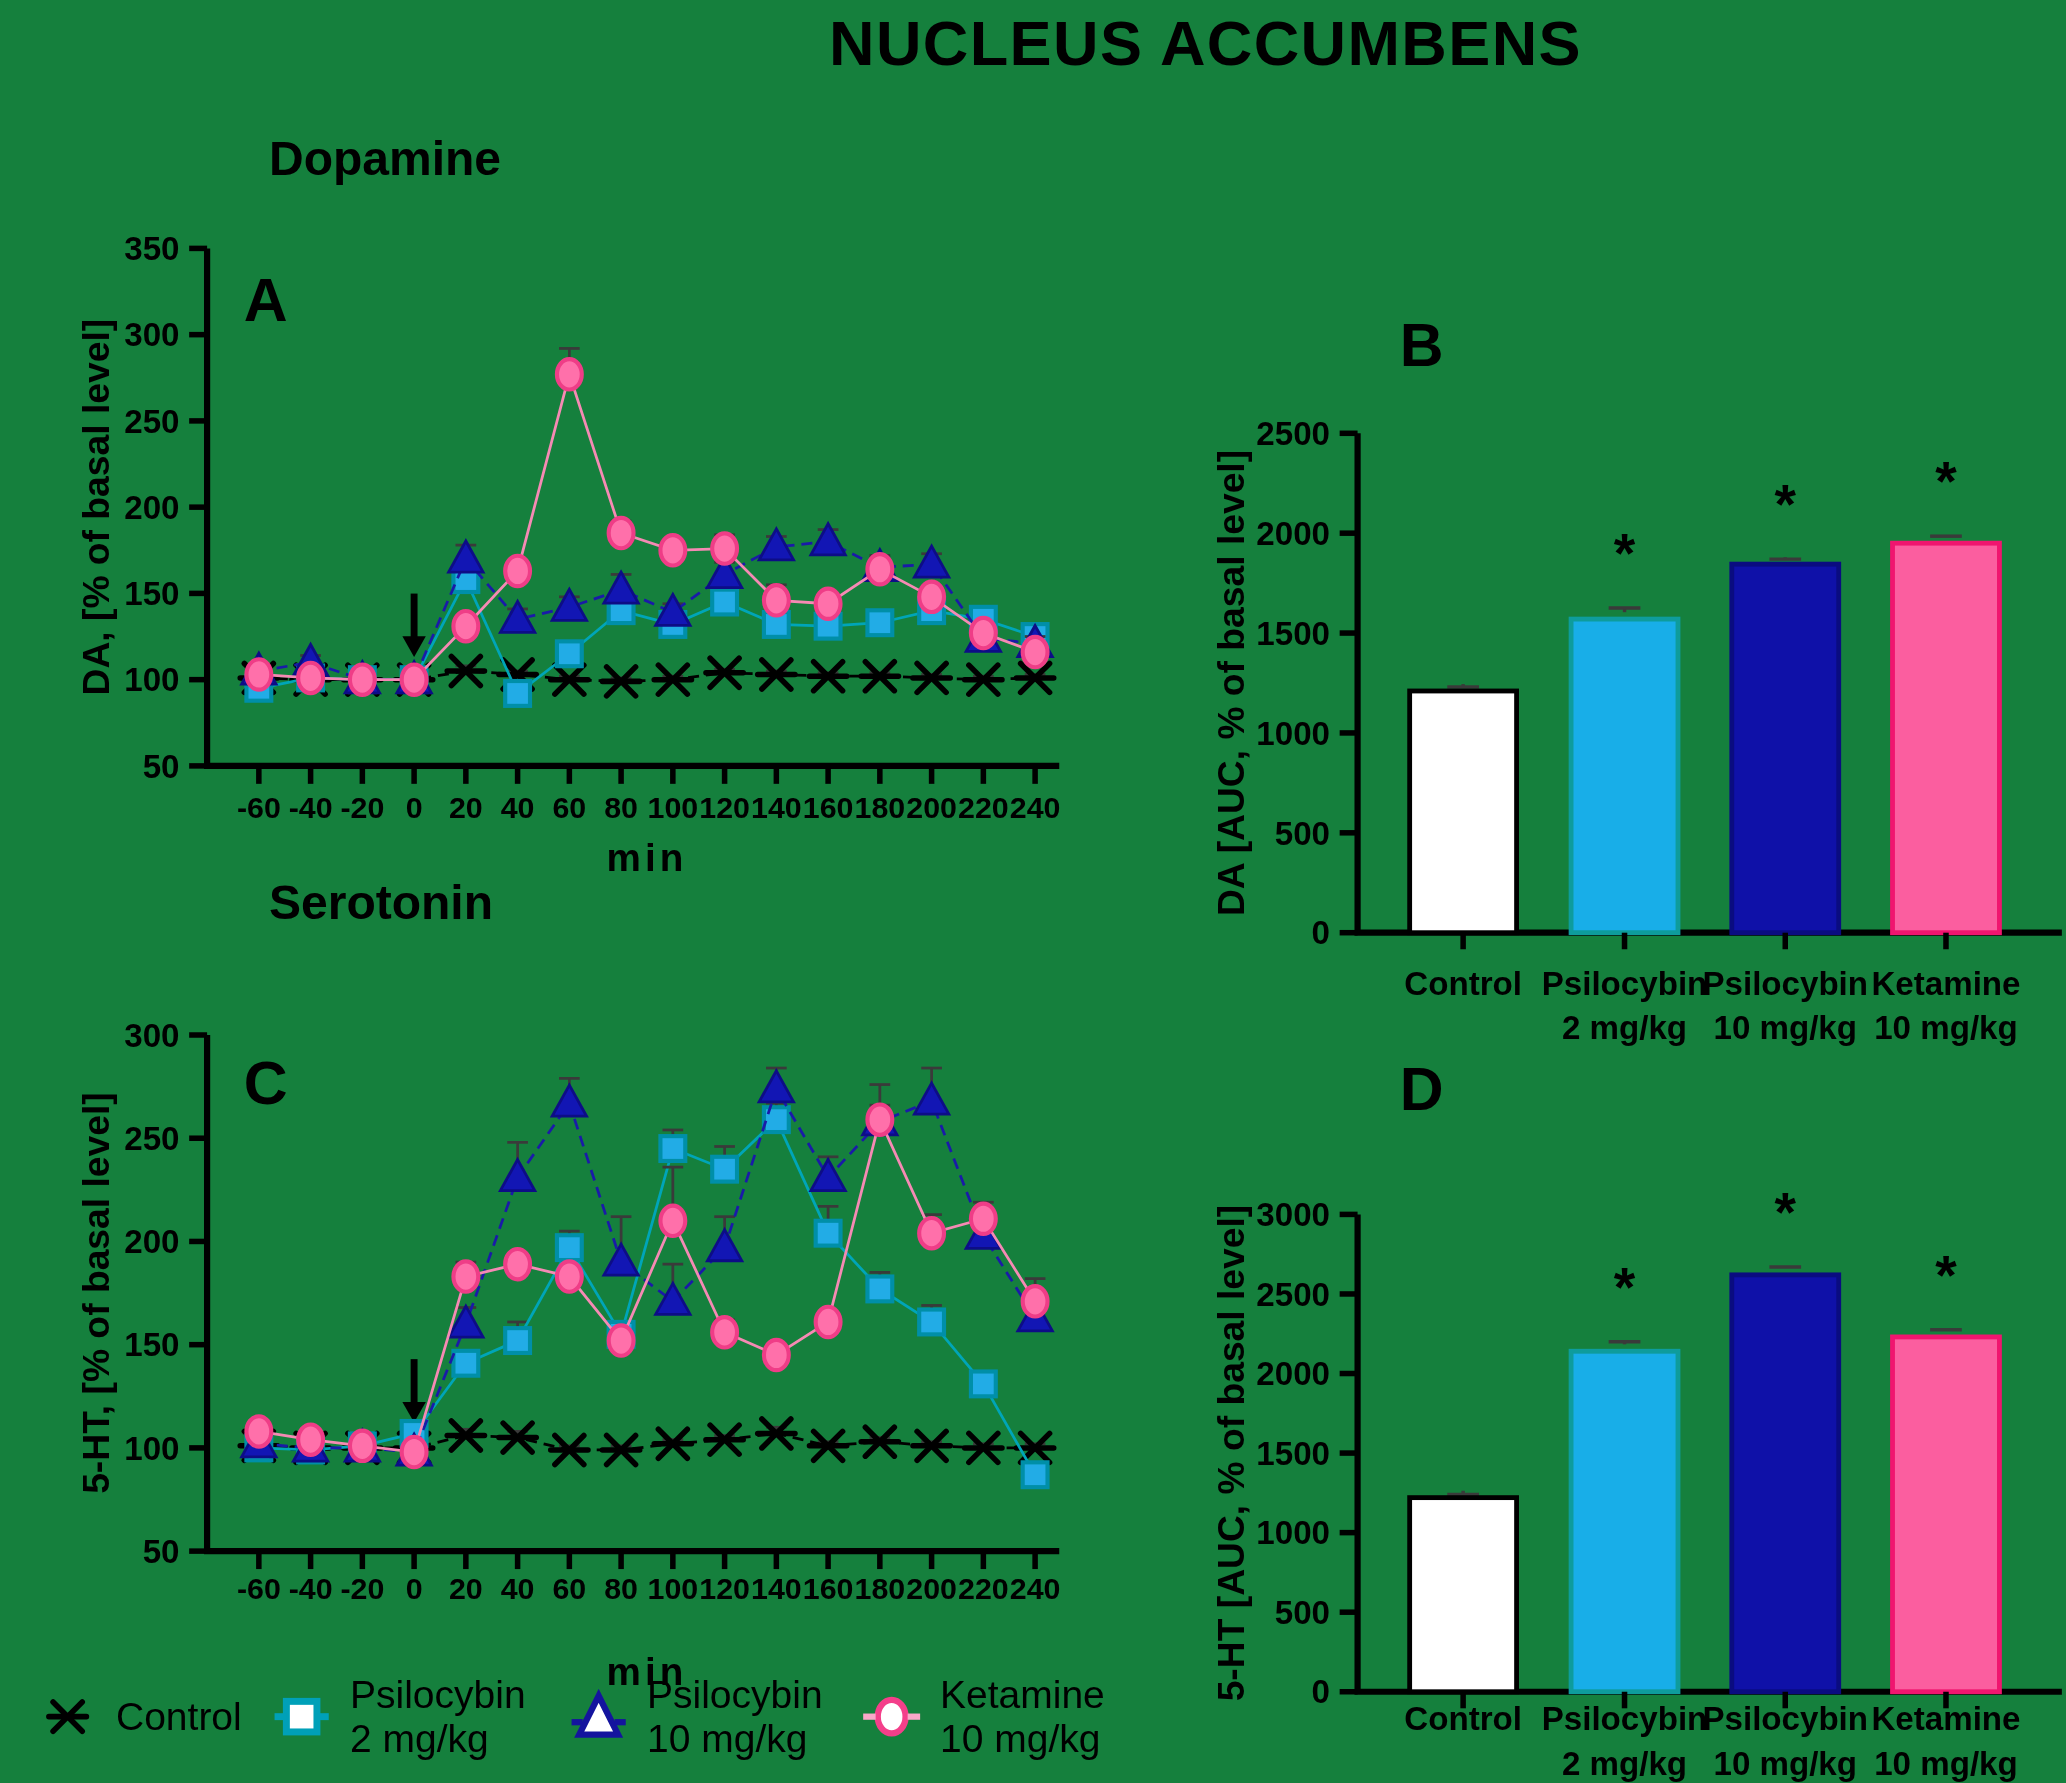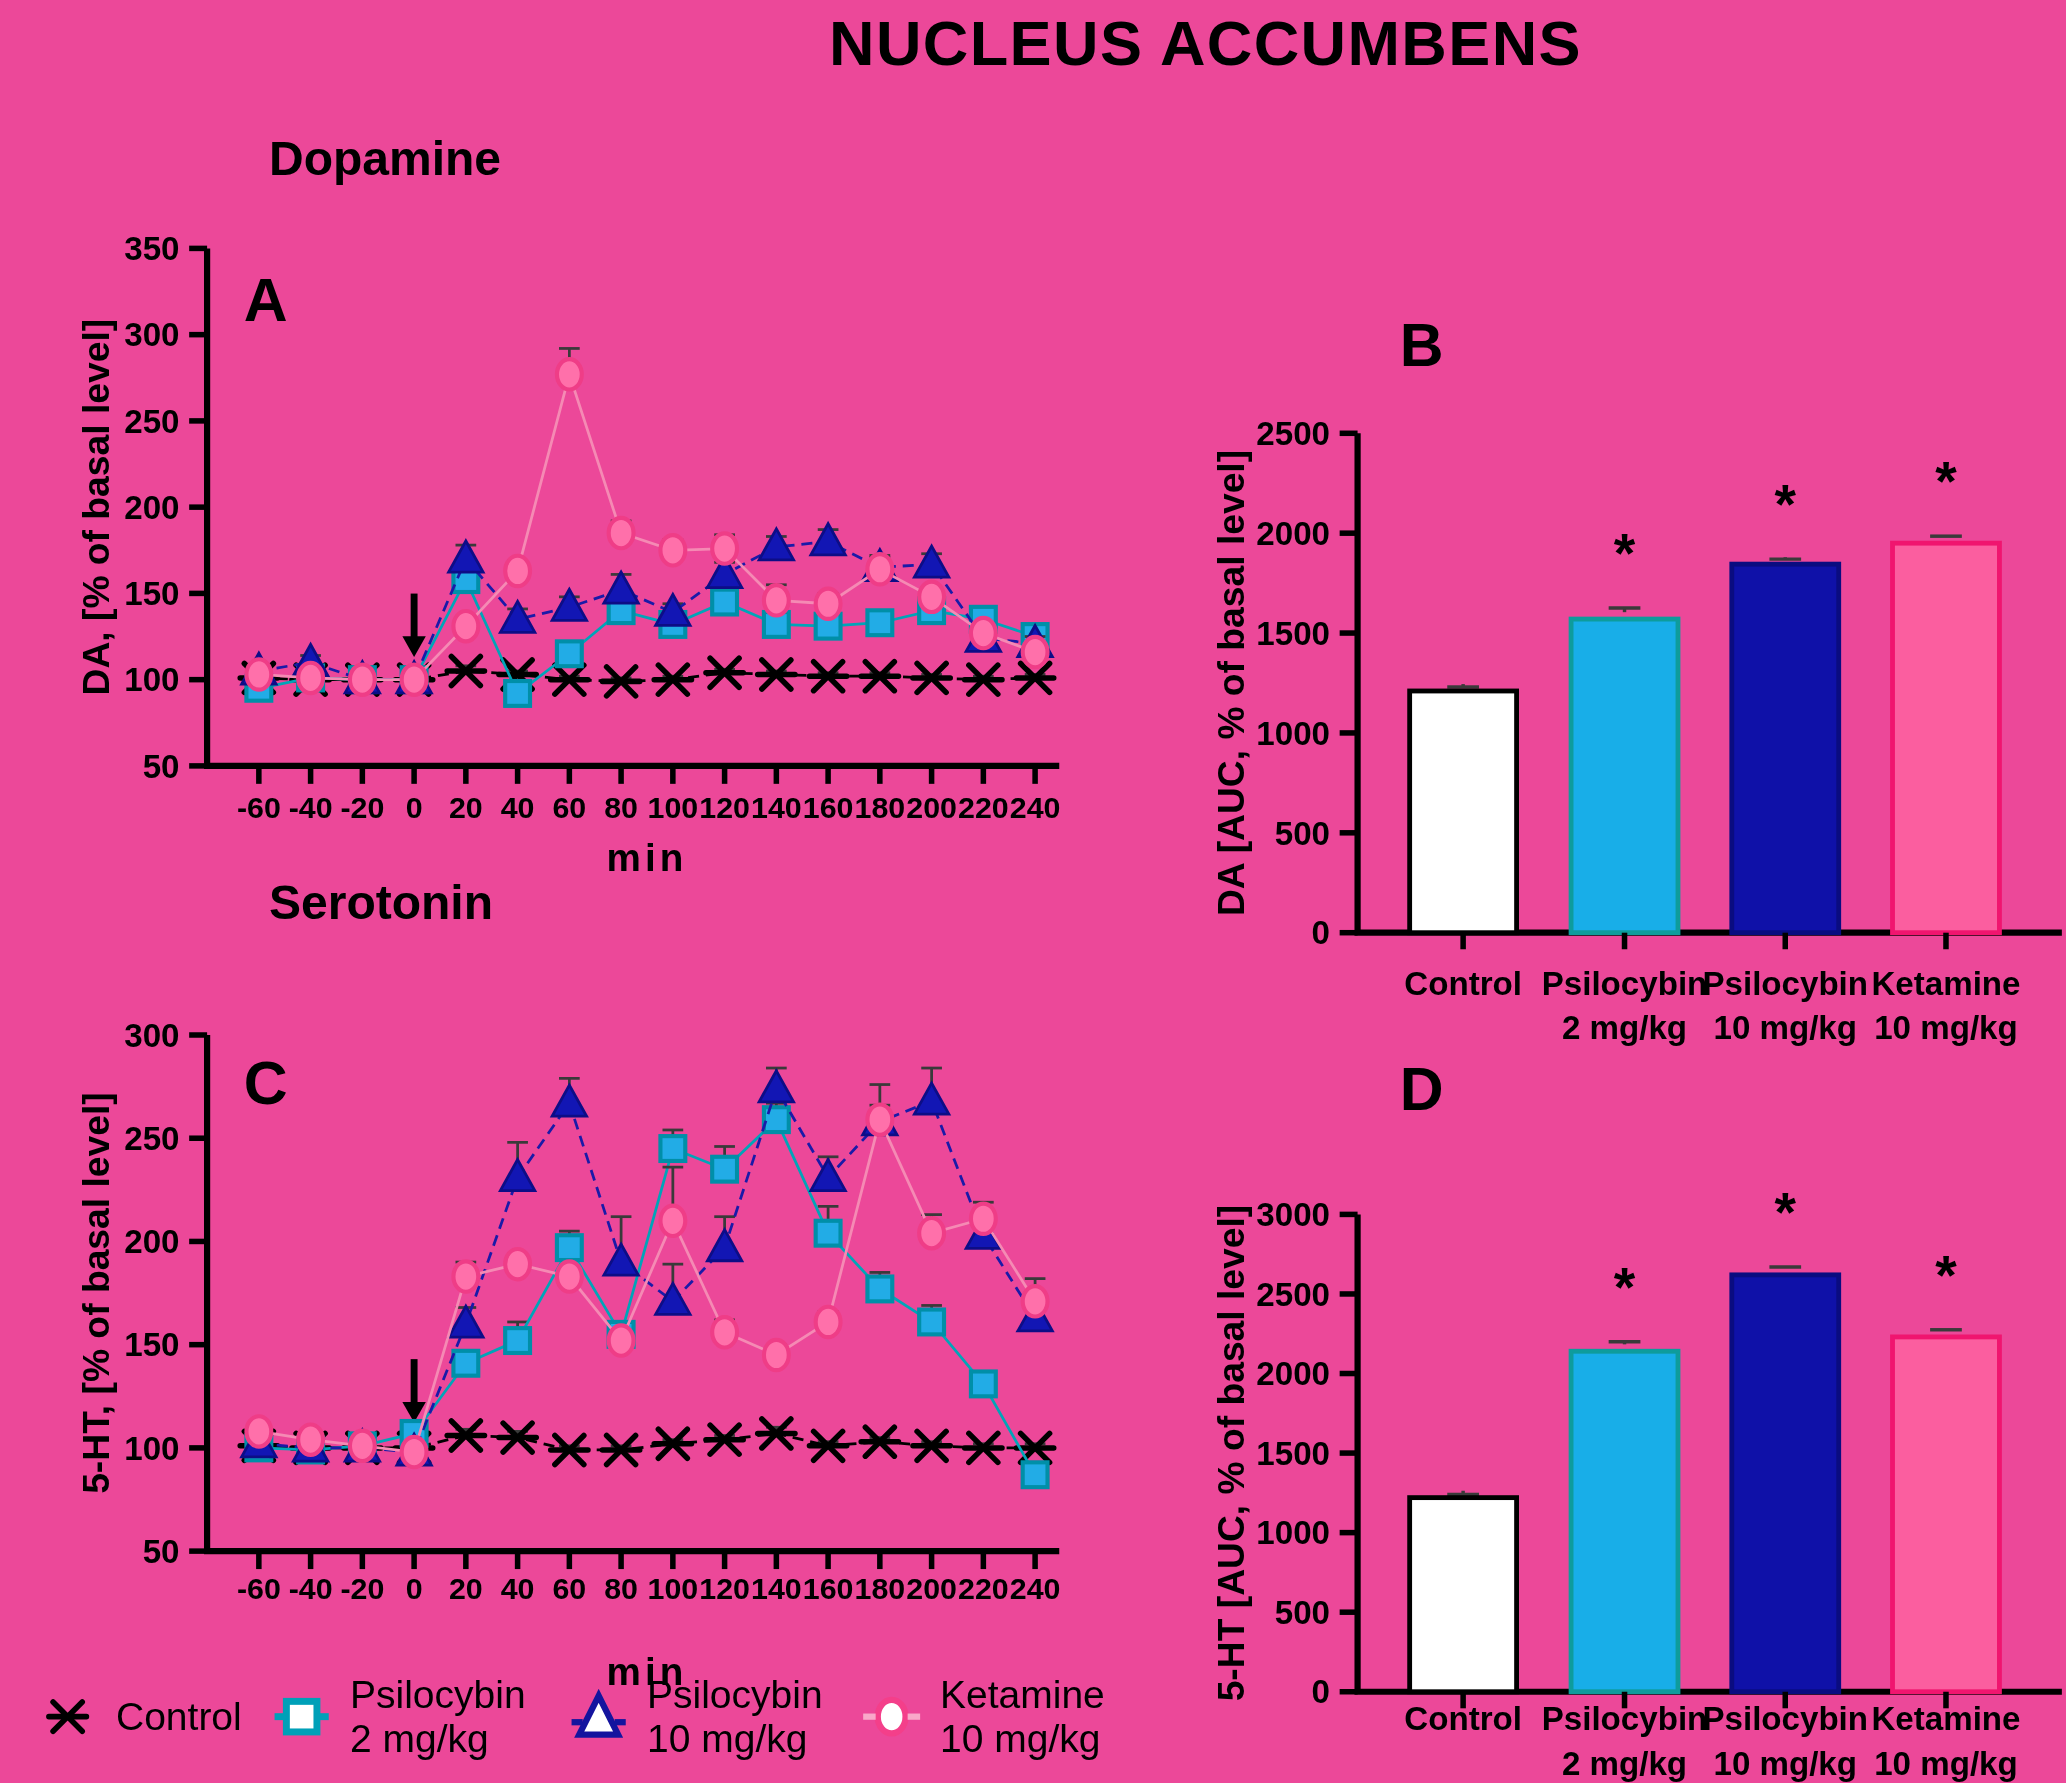--- a/index.html
+++ b/index.html
@@ -1,17 +1,17 @@
 <!DOCTYPE html>
 <html style="font-size:11px"><head>
 <meta charset="utf-8">
 <style>
   html,body{margin:0;padding:0;background:#ffffff;}
   body{font-family:"Liberation Sans", sans-serif;}
-  #figure{position:relative;width:2066px;height:1783px;background:#ec4899;overflow:hidden;}
+  #figure{position:relative;width:2066px;height:1783px;background:#15803d;overflow:hidden;}
   .fig-title{position:absolute;top:7px;left:0;width:100%;box-sizing:border-box;padding-left:345px;
     text-align:center;font-size:63px;font-weight:bold;color:#000;letter-spacing:1.4px;}
   .sub-title{position:absolute;left:0;width:100%;box-sizing:border-box;padding-left:269px;
     font-size:48px;font-weight:bold;color:#000;}
   #subtitle-dopamine{top:131px;}
   #subtitle-serotonin{top:875px;}
   .chart{position:absolute;}
   #chart-a{left:69px;top:207px;}
   #chart-b{left:1201px;top:276px;}
   #chart-c{left:69px;top:966px;}

